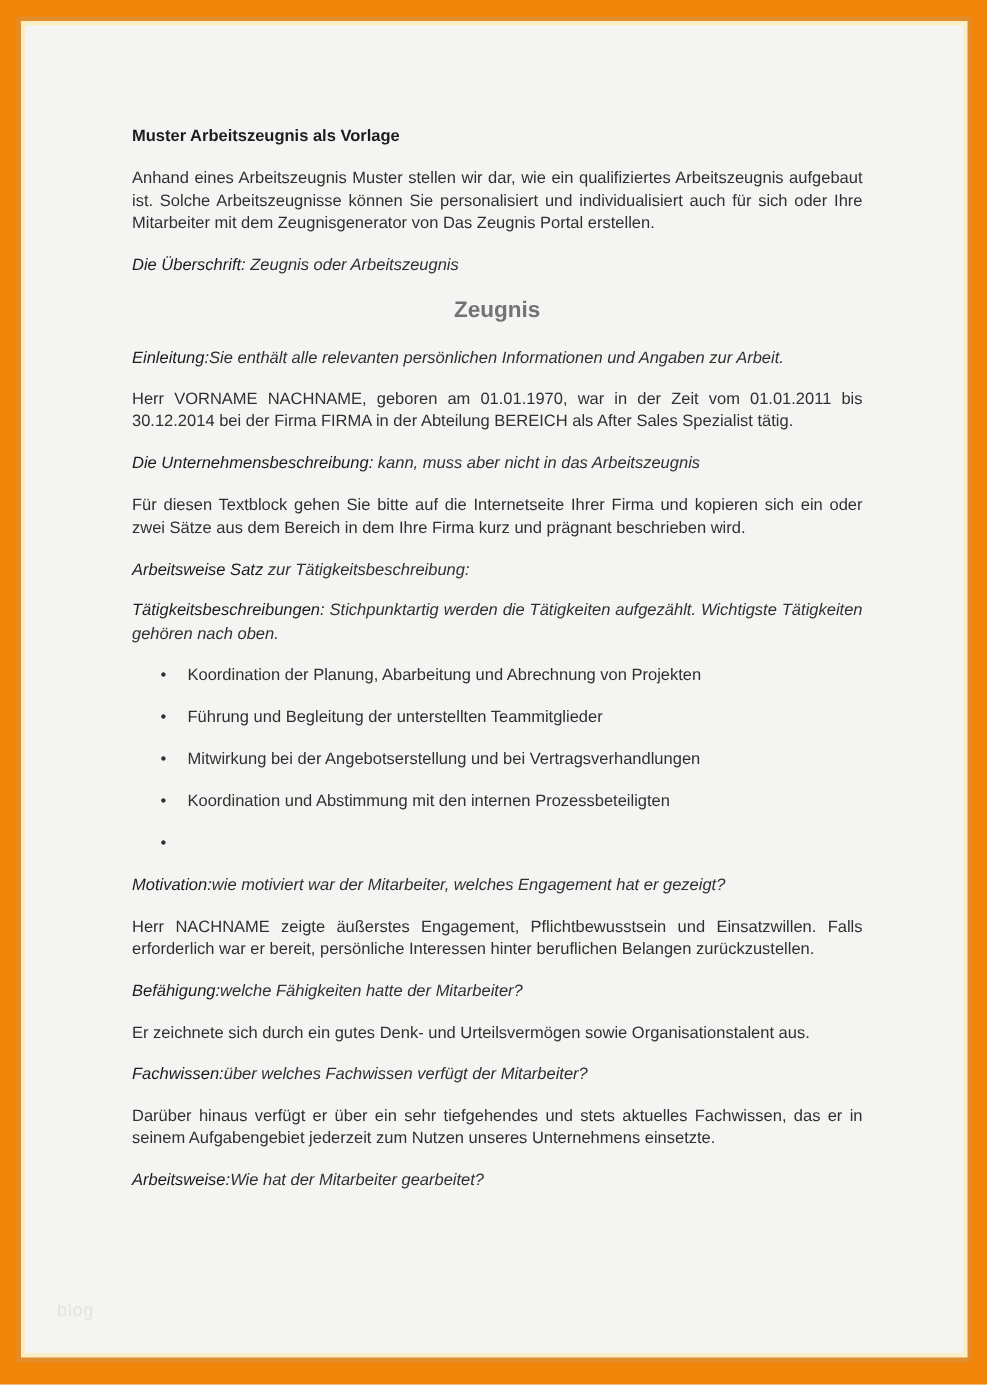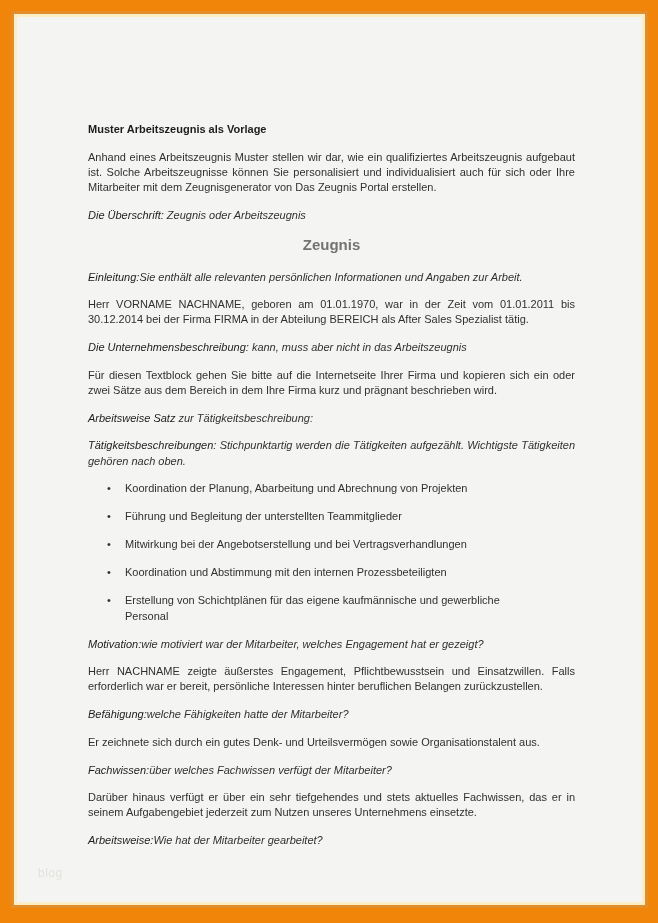--- a/index.html
+++ b/index.html
@@ -12,21 +12,21 @@
   }
   .page {
     position: absolute;
     left: 17px; top: 17px; right: 16px; bottom: 21px;
     background: #F4F5F2;
     box-shadow: 0 0 0 3px #FBEDC6, 0 0 0 6px #E18D2B;
   }
   .content {
     position: absolute;
     left: 0; top: 0; right: 0; bottom: 0;
-    padding: 105px 67px 0 71px;
+    padding: 67px 67px 0 71px;
     color: #303030;
     font-size: 11px;
     line-height: 15.2px;
   }
   .content p { margin: 0 0 12.5px; }
   .doc-title {
     font-weight: bold;
     color: #1c1c1c;
     margin: 0 0 13px;
   }
@@ -101,21 +101,20 @@
       <li>
           <span class="bullet">•</span>
           <span class="li-text">Mitwirkung bei der Angebotserstellung und bei Vertragsverhandlungen</span>
         </li>
       <li>
           <span class="bullet">•</span>
           <span class="li-text">Koordination und Abstimmung mit den internen Prozessbeteiligten</span>
         </li>
       <li>
           <span class="bullet">•</span>
-          <span class="li-text">Erstellung von Schichtplänen für das eigene kaufmännische und gewerbliche Personal</span>
         </li>
     </ul>
 
     <p class="label-line"><span class="lbl">Motivation:</span><span class="txt">wie motiviert war der Mitarbeiter, welches Engagement hat er gezeigt?</span></p>
 
     <p class="justify">Herr NACHNAME zeigte äußerstes Engagement, Pflichtbewusstsein und Einsatzwillen. Falls erforderlich war er bereit, persönliche Interessen hinter beruflichen Belangen zurückzustellen.</p>
 
     <p class="label-line"><span class="lbl">Befähigung:</span><span class="txt">welche Fähigkeiten hatte der Mitarbeiter?</span></p>
 
     <p>Er zeichnete sich durch ein gutes Denk- und Urteilsvermögen sowie Organisationstalent aus.</p>

